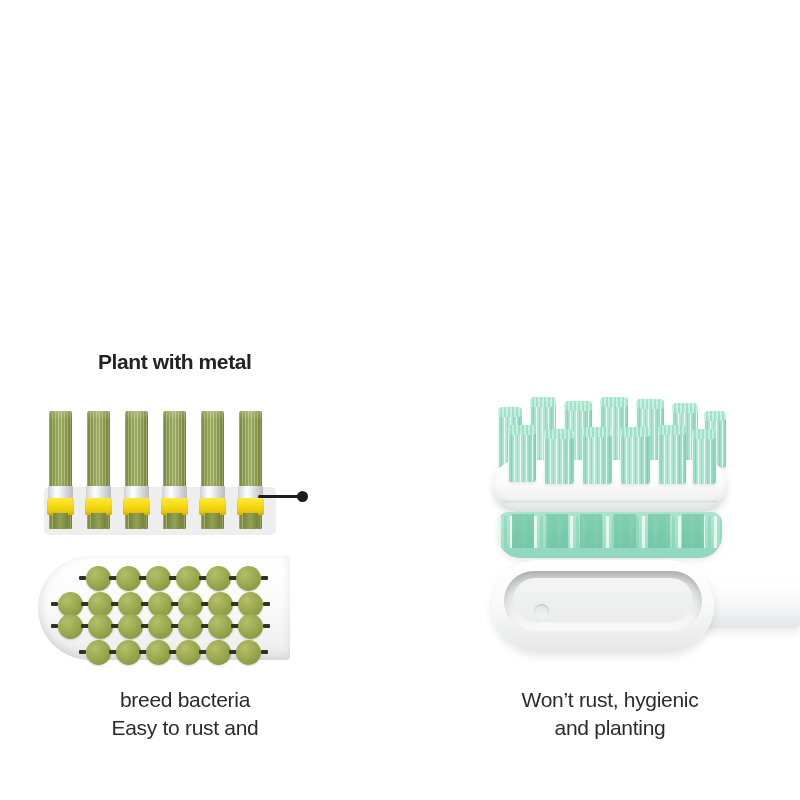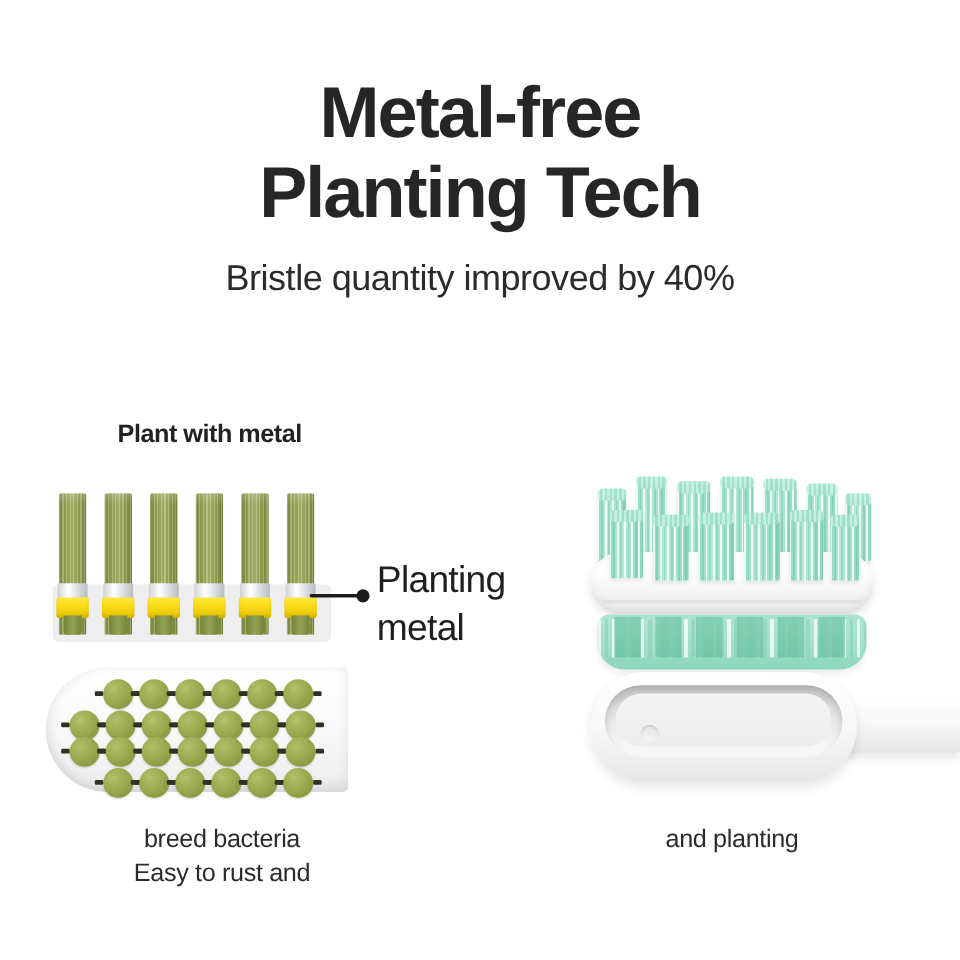--- a/index.html
+++ b/index.html
@@ -368,27 +368,20 @@
     border-radius: 24px 8px 8px 24px;
     background: linear-gradient(180deg, #ffffff 0%, #f7f7f8 48%, #e4e5e6 100%);
     box-shadow: 0 4px 8px rgba(0,0,0,.09);
   }
 </style>
 </head>
 <body>
 
 <div id="page">
 
-  <div class="header">
-    <div class="headline">
-      <div>Metal-free</div>
-      <div>Planting Tech</div>
-    </div>
-    <div class="subtitle">Bristle quantity improved by 40%</div>
-  </div>
 
   <div class="col-label left">Plant with metal</div>
 
   <div class="xsec">
     <div class="xsec-base"></div>
 
     <div class="tuft-m" style="left:4px">
       <div class="shaft"></div>
       <div class="collar"></div>
       <div class="staple"></div>
@@ -421,24 +414,20 @@
     <div class="tuft-m" style="left:194px">
       <div class="shaft"></div>
       <div class="collar"></div>
       <div class="staple"></div>
       <div class="foot"></div>
     </div>
   </div>
 
   <div class="leader-line"></div>
   <div class="leader-dot"></div>
-  <div class="callout">
-    <div>Planting</div>
-    <div>metal</div>
-  </div>
 
   <div class="tophead">
 
     <div class="tuft-dot" style="left:48px;  top:10px"></div>
     <div class="tuft-dot" style="left:78px;  top:10px"></div>
     <div class="tuft-dot" style="left:108px; top:10px"></div>
     <div class="tuft-dot" style="left:138px; top:10px"></div>
     <div class="tuft-dot" style="left:168px; top:10px"></div>
     <div class="tuft-dot" style="left:198px; top:10px"></div>
 
@@ -501,16 +490,17 @@
     <div class="handle-shell"></div>
     <div class="handle-basin"></div>
     <div class="handle-dimple"></div>
   </div>
 
   <div class="caption left">
     <div>breed bacteria</div>
     <div>Easy to rust and</div>
   </div>
   <div class="caption right">
+    <div>Won’t rust, hygienic</div>
     <div>and planting</div>
   </div>
 
 </div>
 
 </body></html>

